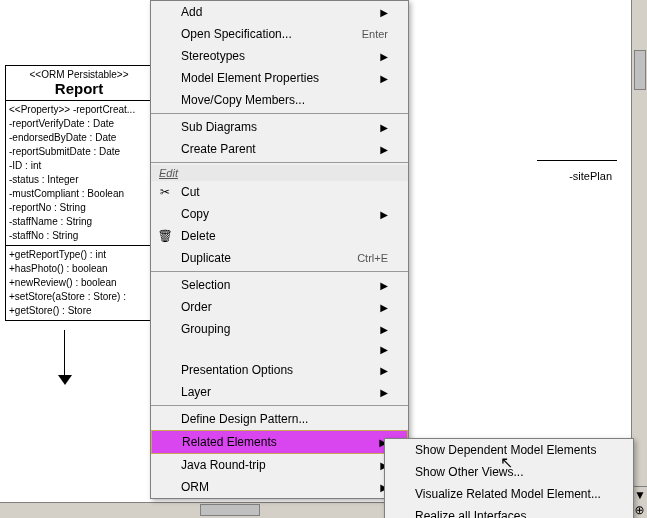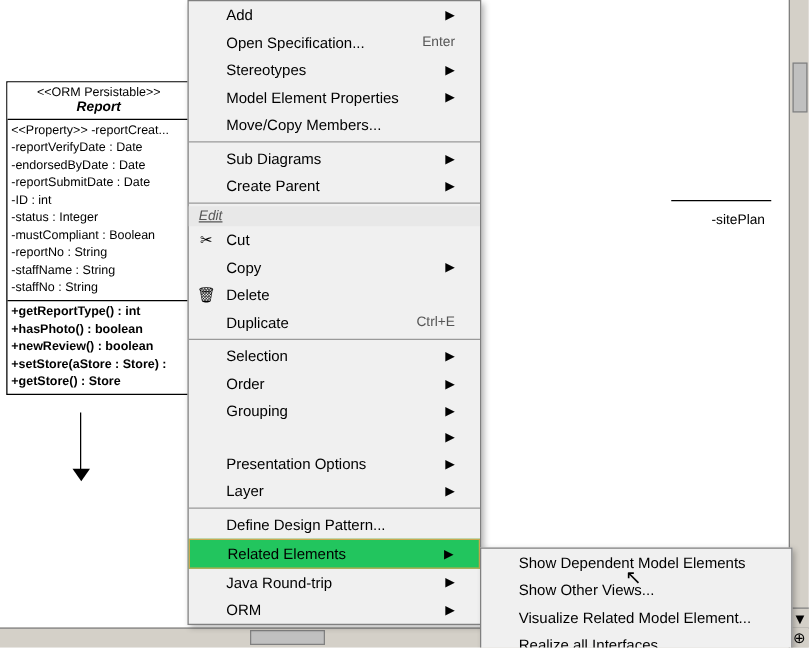--- a/index.html
+++ b/index.html
@@ -37,34 +37,32 @@
       border-bottom: 1px solid #000;
       text-align: center;
       padding: 3px 2px;
       font-size: 10px;
     }
     .uml-class-header .stereotype {
       font-size: 10px;
     }
     .uml-class-header .classname {
       font-weight: bold;
-      font-size: 11px;
-      font-style: italic;
+      font-size: 15px;
     }
     .uml-class-body {
       padding: 2px 3px;
       border-bottom: 1px solid #000;
       font-size: 10px;
       line-height: 1.4;
     }
     .uml-class-methods {
       padding: 2px 3px;
       font-size: 10px;
       line-height: 1.4;
-      font-weight: bold;
     }
 
     
     .arrow-down {
       position: absolute;
       top: 330px;
       left: 64px;
       width: 0;
       height: 50px;
       border-left: 1px solid #000;
@@ -126,37 +124,37 @@
       height: 12px;
       background: #c0c0c0;
       border: 1px solid #808080;
     }
 
     
     .context-menu {
       position: absolute;
       top: 0;
       left: 150px;
-      width: 235px;
+      width: 259px;
       background: #f0f0f0;
       border: 1px solid #808080;
       box-shadow: 2px 2px 5px rgba(0,0,0,0.3);
       z-index: 100;
     }
     .menu-item {
       padding: 4px 20px 4px 30px;
       cursor: pointer;
       white-space: nowrap;
       position: relative;
       display: flex;
       align-items: center;
       justify-content: space-between;
     }
     .menu-item.highlighted {
-      background: #22c55e;
+      background: #d946ef;
       border: 1px solid #c8a850;
     }
     .menu-item .shortcut {
       margin-left: 20px;
       color: #555;
       font-size: 11px;
     }
     .menu-item .arrow {
       font-size: 10px;
       margin-left: auto;

